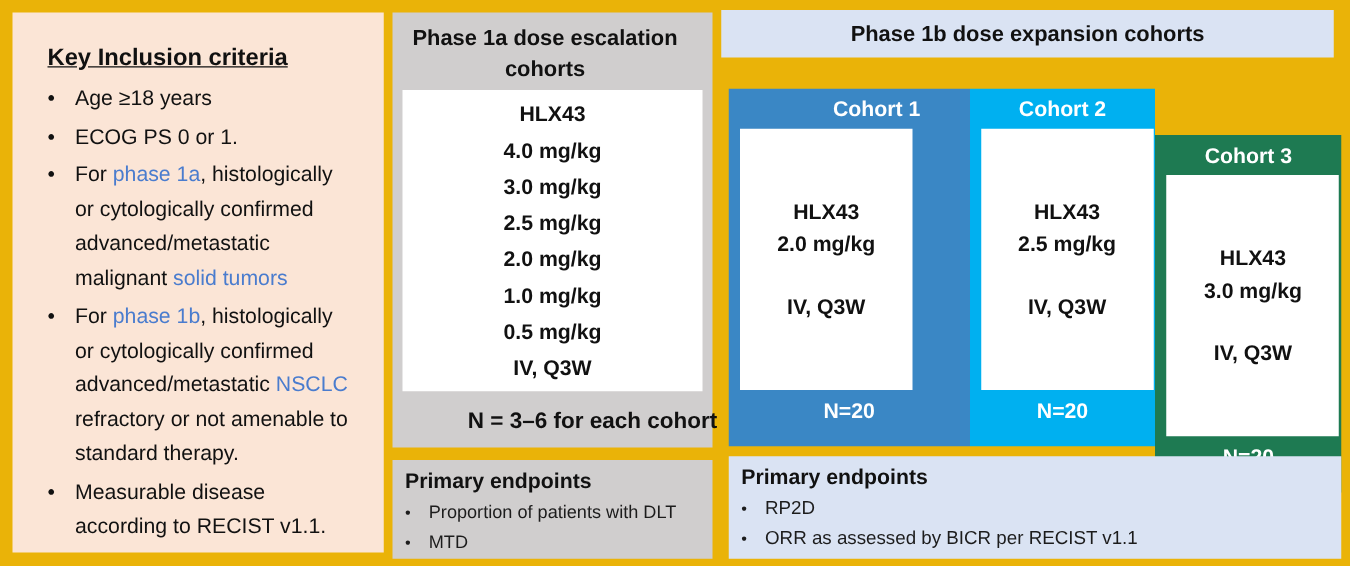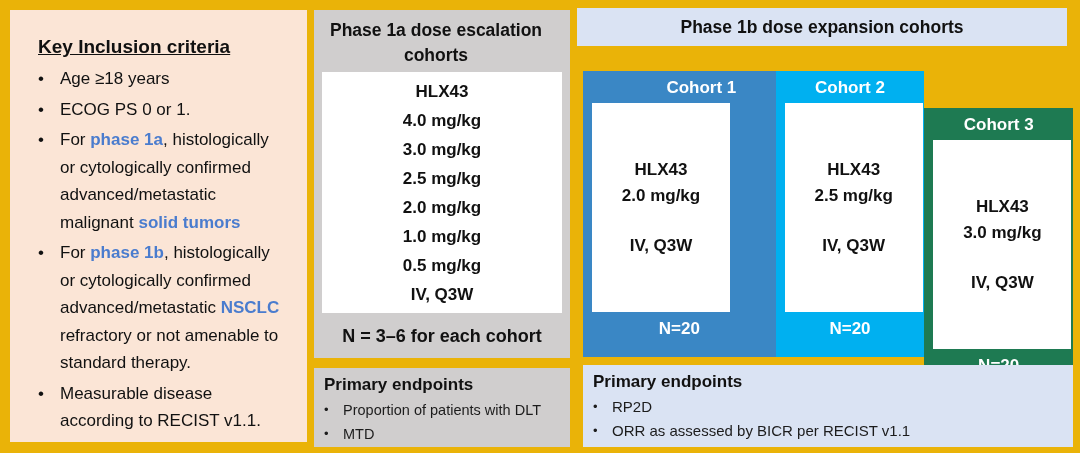--- a/index.html
+++ b/index.html
@@ -13,29 +13,29 @@
   body{font-family:"Liberation Sans", sans-serif; color:var(--ink);}
   .canvas{position:relative;width:1080px;height:453px;background:#eab308;overflow:hidden;}
 
   
   .left-panel{position:absolute;left:10px;top:10px;width:297px;height:432px;
     background:var(--peach);box-sizing:border-box;padding:26px 16px 0 28px;}
   .inc-title{font-size:19px;font-weight:bold;text-decoration:underline;margin:0 0 7px 0;}
   .bullet-item{display:flex;font-size:17px;line-height:27.5px;margin-bottom:3px;}
   .bullet-item .dot{width:22px;flex:none;}
   .btext{max-width:224px;}
-  .hl{color:var(--hlblue);font-weight:bold;margin-top:21px;}
+  .hl{color:var(--hlblue);font-weight:normal;margin-top:21px;}
 
   
   .p1a-panel{position:absolute;left:314px;top:10px;width:256px;height:348px;background:var(--gray);}
   .p1a-header{font-size:17.5px;font-weight:bold;text-align:center;padding:8px 24px 0 12px;line-height:25px;}
   .dose-box{position:absolute;left:8px;top:62px;width:240px;height:241px;background:#ffffff;
     display:flex;flex-direction:column;justify-content:center;align-items:center;}
   .dose-line{font-size:17px;font-weight:bold;line-height:29px;}
-  .n-note{position:absolute;left:0;bottom:11px;width:100%;text-align:center;font-weight:bold;font-size:18px;}
+  .n-note{position:absolute;left:0;bottom:11px;width:100%;text-align:center;font-weight:bold;font-size:18px;padding-left:32px;}
 
   
   .ep-box{position:absolute;box-sizing:border-box;padding:7px 8px 0 10px;}
   .p1a-ep{left:314px;top:368px;width:256px;height:79px;background:var(--gray);}
   .p1b-ep{left:583px;top:365px;width:490px;height:82px;background:var(--lav);}
   .ep-title{font-size:17px;font-weight:bold;margin:0 0 3px 0;}
   .ep-item{display:flex;font-size:14.5px;line-height:24px;color:#1c1c1c;}
   .ep-item .dot{width:19px;flex:none;font-size:13px;}
   .p1b-ep .ep-item{font-size:15px;}
 

